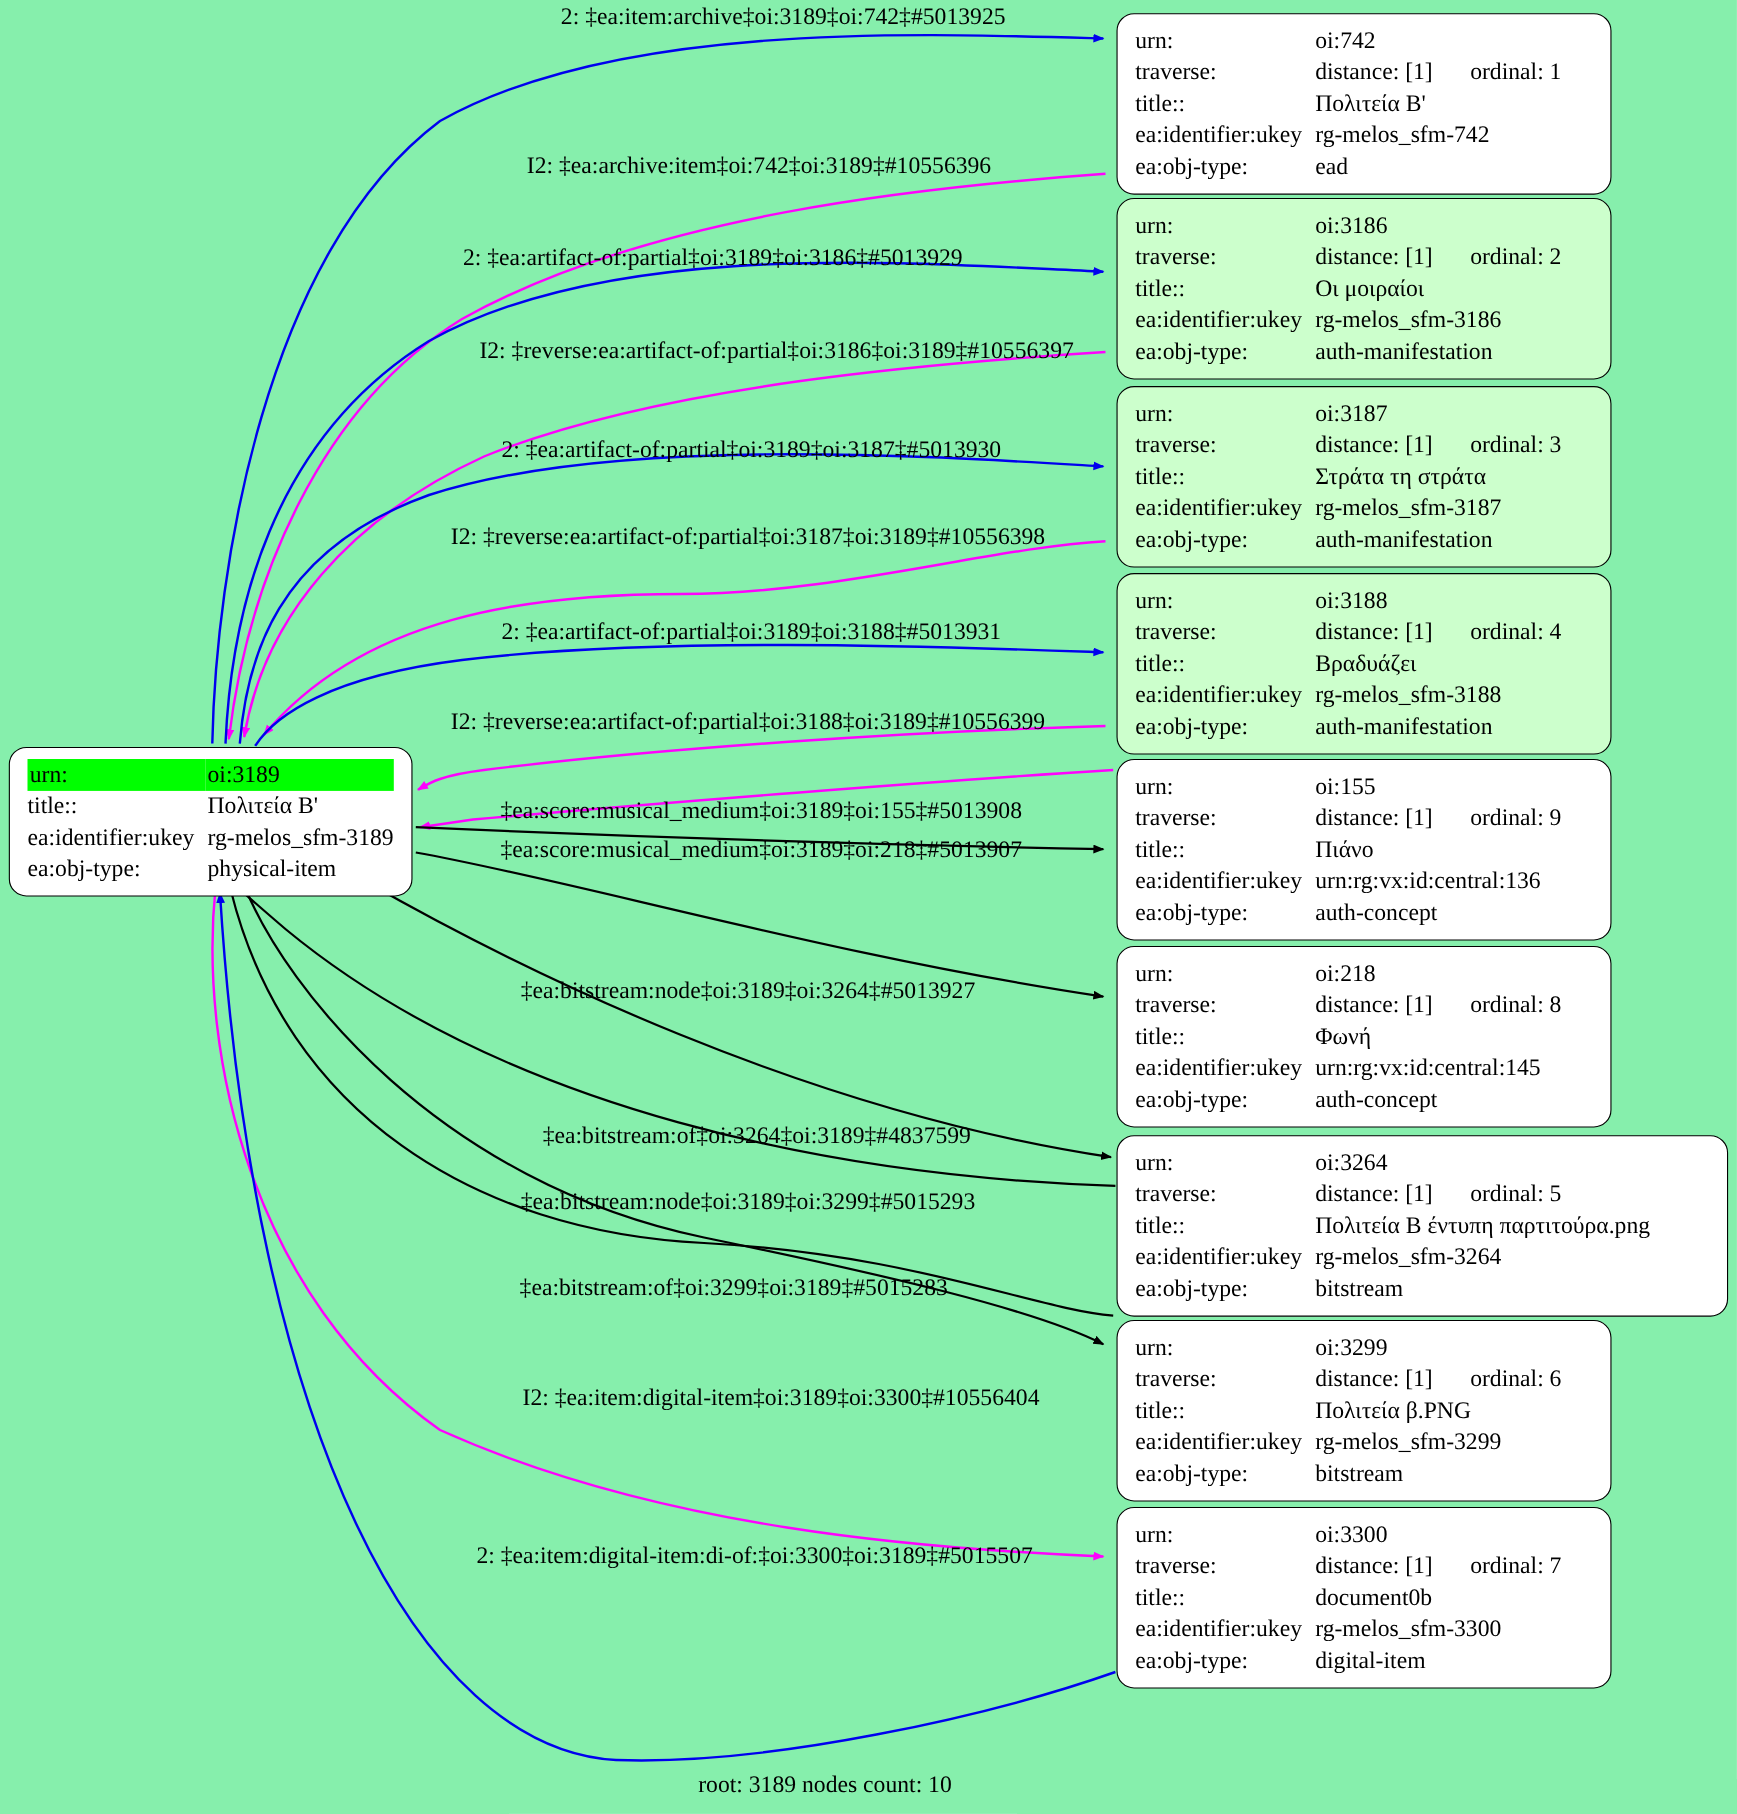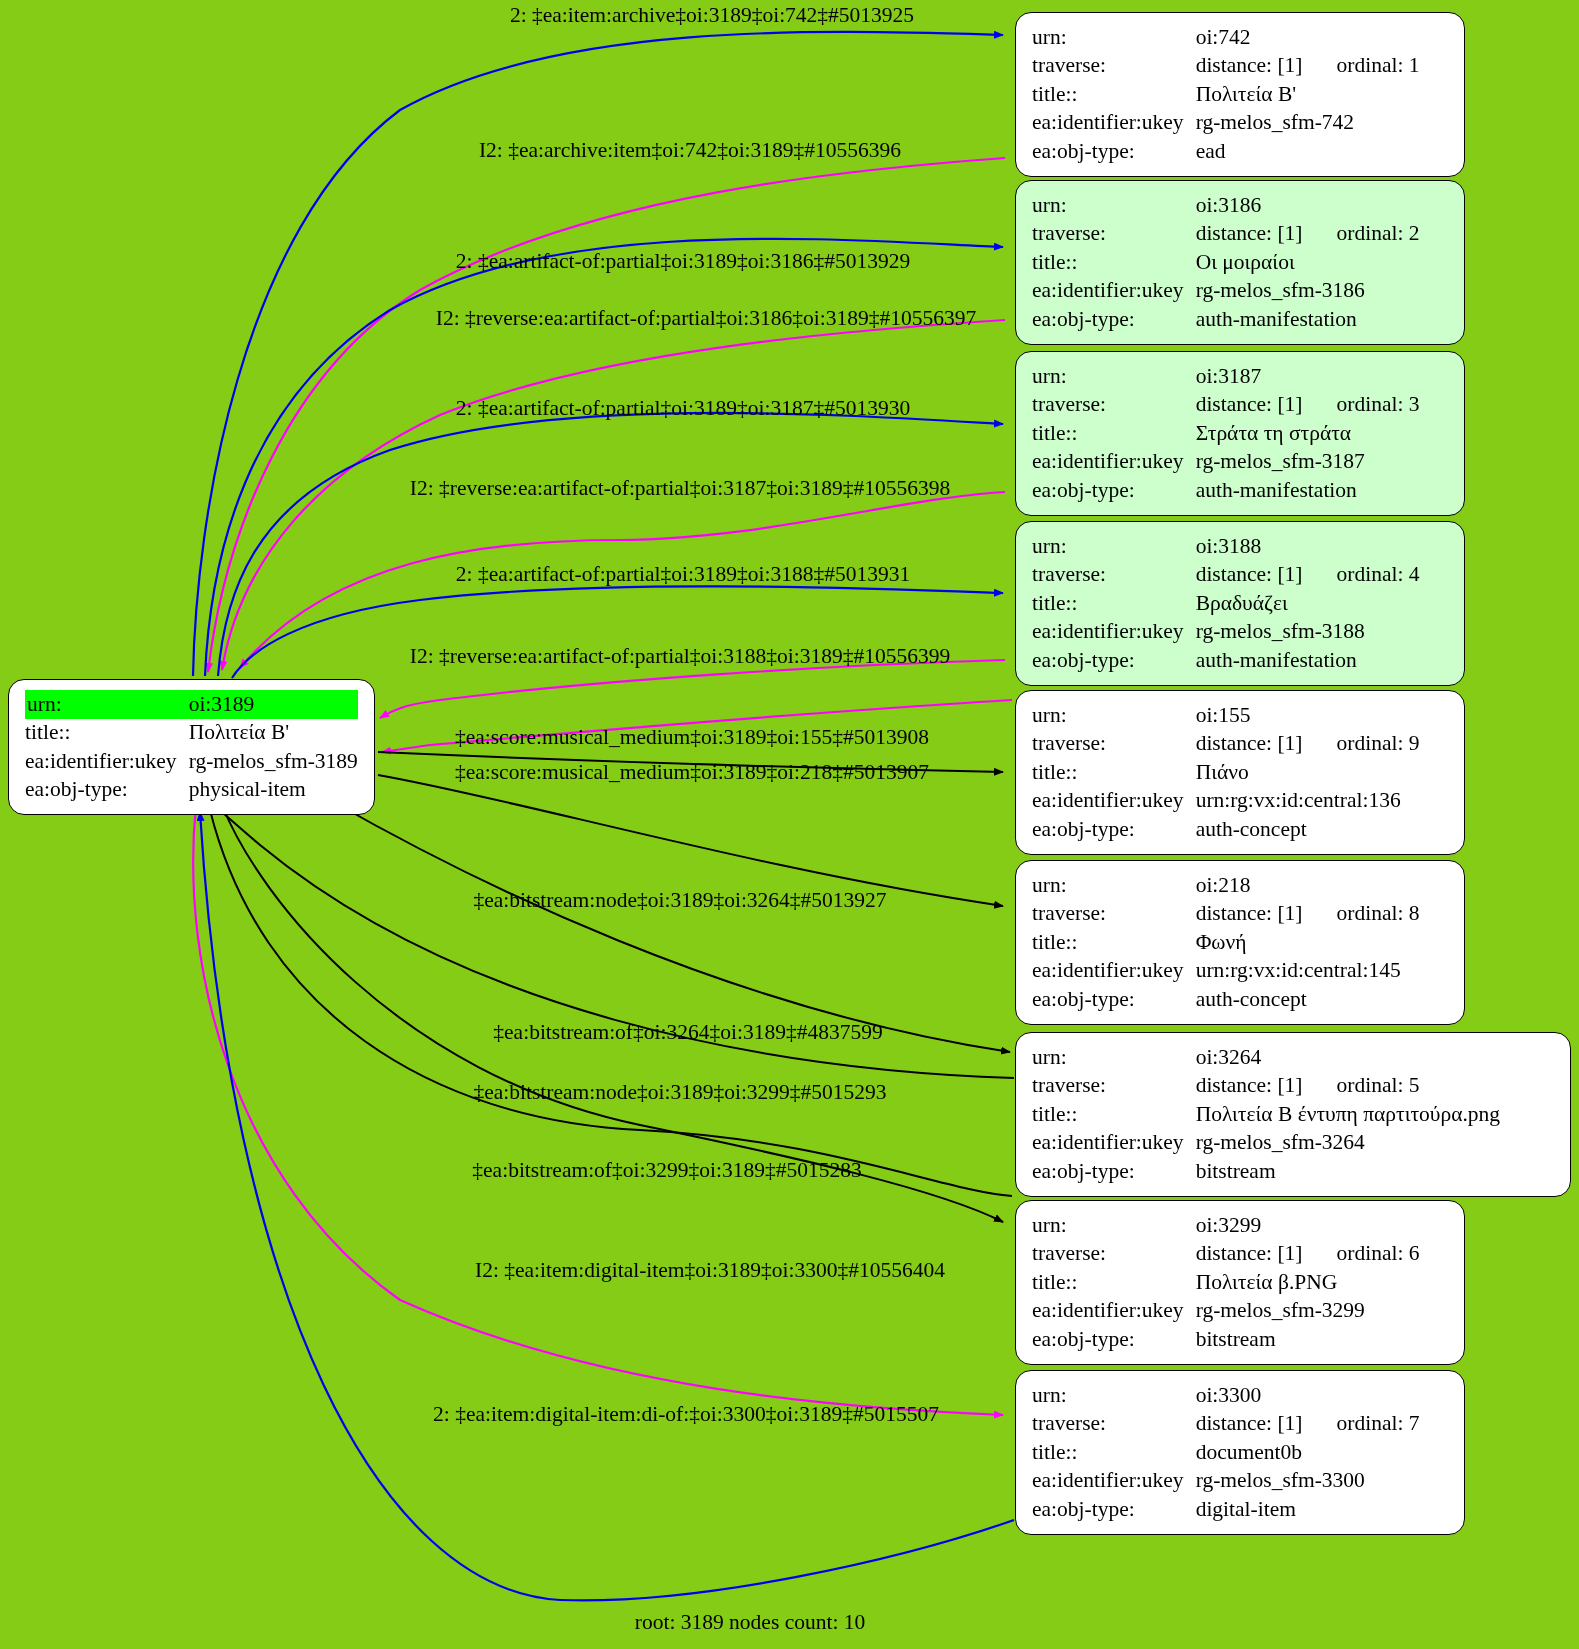--- a/index.html
+++ b/index.html
@@ -9,21 +9,21 @@
   }
   body {
     font-family: "Liberation Serif", "DejaVu Serif", serif;
     color: #000000;
   }
   #canvas {
     position: relative;
     width: 1579px;
     height: 1649px;
     overflow: hidden;
-    background: #84cc16;
+    background: #86efac;
   }
   #edges {
     position: absolute;
     left: 0;
     top: 0;
     width: 1579px;
     height: 1649px;
     pointer-events: none;
   }
   .node {
@@ -422,21 +422,21 @@
       <tr>
         <td class="k">ea:obj-type:</td>
         <td class="v">digital-item</td>
       </tr>
     </tbody>
       </table>
   </div>
 
   <div class="elabel center" style="left:712px; top:5px;">2: ‡ea:item:archive‡oi:3189‡oi:742‡#5013925</div>
   <div class="elabel center" style="left:690px; top:140px;">I2: ‡ea:archive:item‡oi:742‡oi:3189‡#10556396</div>
-  <div class="elabel center" style="left:683px; top:224px;margin-top:27px;">2: ‡ea:artifact-of:partial‡oi:3189‡oi:3186‡#5013929</div>
+  <div class="elabel center" style="left:648px; top:224px;">2: ‡ea:artifact-of:partial‡oi:3189‡oi:3186‡#5013929</div>
   <div class="elabel center" style="left:680px; top:308px;margin-left:26px;">I2: ‡reverse:ea:artifact-of:partial‡oi:3186‡oi:3189‡#10556397</div>
   <div class="elabel center" style="left:683px; top:398px;">2: ‡ea:artifact-of:partial‡oi:3189‡oi:3187‡#5013930</div>
   <div class="elabel center" style="left:680px; top:478px;">I2: ‡reverse:ea:artifact-of:partial‡oi:3187‡oi:3189‡#10556398</div>
   <div class="elabel center" style="left:683px; top:564px;">2: ‡ea:artifact-of:partial‡oi:3189‡oi:3188‡#5013931</div>
   <div class="elabel center" style="left:680px; top:646px;">I2: ‡reverse:ea:artifact-of:partial‡oi:3188‡oi:3189‡#10556399</div>
   <div class="elabel center" style="left:692px; top:727px;">‡ea:score:musical_medium‡oi:3189‡oi:155‡#5013908</div>
   <div class="elabel center" style="left:692px; top:762px;">‡ea:score:musical_medium‡oi:3189‡oi:218‡#5013907</div>
   <div class="elabel center" style="left:680px; top:890px;">‡ea:bitstream:node‡oi:3189‡oi:3264‡#5013927</div>
   <div class="elabel center" style="left:688px; top:1022px;">‡ea:bitstream:of‡oi:3264‡oi:3189‡#4837599</div>
   <div class="elabel center" style="left:680px; top:1082px;">‡ea:bitstream:node‡oi:3189‡oi:3299‡#5015293</div>

